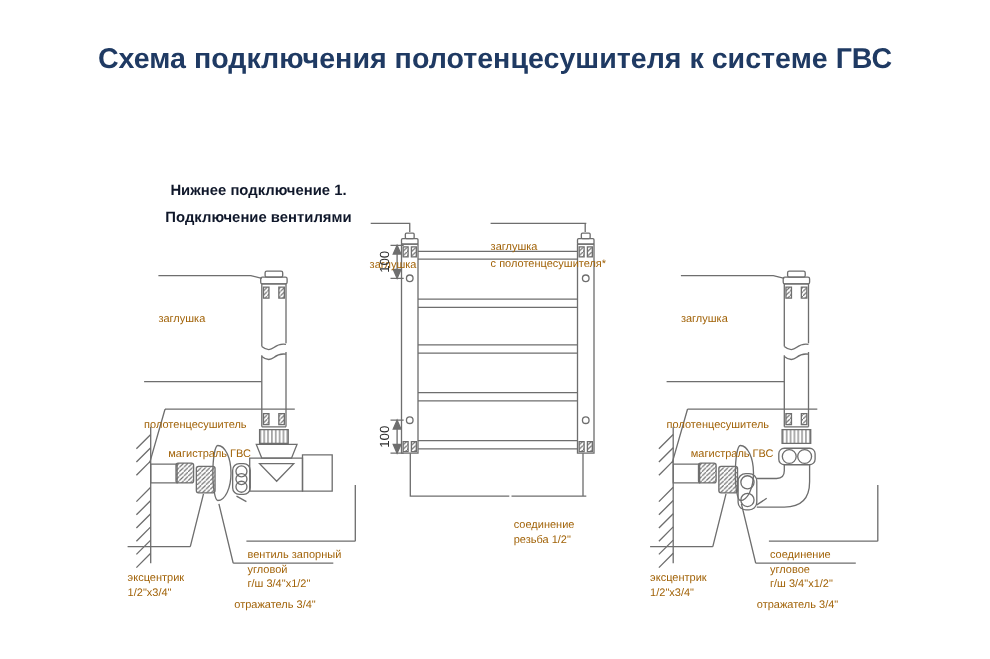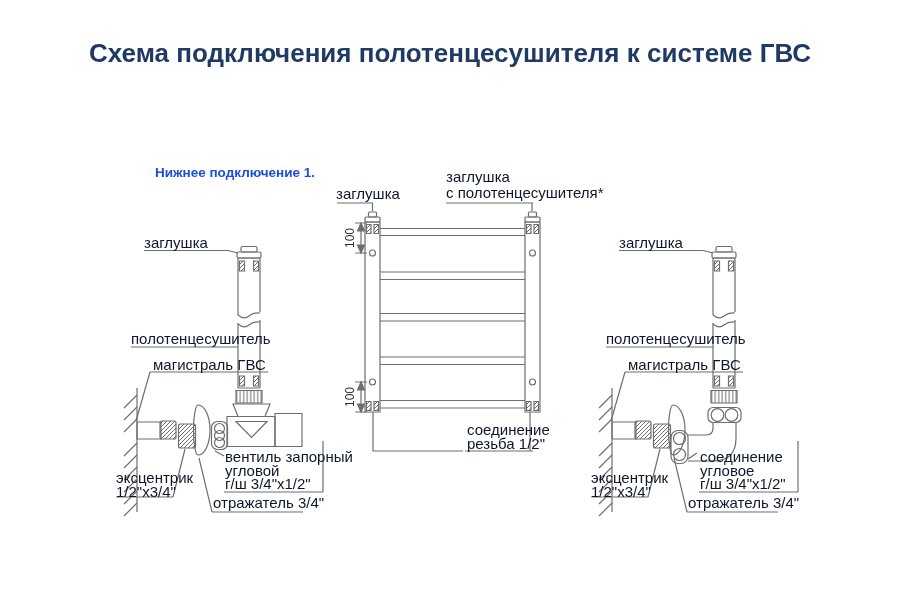--- a/index.html
+++ b/index.html
@@ -1,21 +1,21 @@
 <!DOCTYPE html>
 <html><head>
 <meta charset="utf-8">
 <style>
   html,body{margin:0;padding:0;background:#fff;}
   .canvas{position:relative;width:900px;height:571px;background:#ffffff;overflow:hidden;
           font-family:"Liberation Sans","DejaVu Sans",sans-serif;}
   .title{position:absolute;left:0;right:0;top:38px;text-align:center;
          font-size:26px;font-weight:bold;color:#1f3a63;letter-spacing:0px;}
-  .hdr{position:absolute;text-align:center;font-size:13.5px;font-weight:bold;color:#1d4ed8;}
-  .lbl{position:absolute;font-size:15px;color:#0f172a;line-height:13.5px;white-space:nowrap;}
+  .hdr{position:absolute;text-align:center;font-size:13.5px;font-weight:bold;color:#0f172a;}
+  .lbl{position:absolute;font-size:10px;color:#a16207;line-height:13.5px;white-space:nowrap;margin-top:48px;}
   .lbl.ml{line-height:16px;}
   .dimv{position:absolute;width:30px;height:14px;text-align:center;font-size:12px;color:#2e2e2e;
         transform:rotate(-90deg);}
   svg{position:absolute;overflow:visible;}
   svg *{vector-effect:non-scaling-stroke;}
 </style>
 </head>
 <body>
 
 <div class="canvas">
@@ -177,20 +177,21 @@
       <path d="M49,25.5 L133,25.5 L143,28"></path>
       <path d="M36,122 L143,122"></path>
       <path d="M55,147 L173,147 M55,147 L41,196"></path>
       <path d="M21,272 L78,272 M78,272 L90,224"></path>
       <path d="M129,267 L228,267 M228,267 L228,216 M118,234 L127,228"></path>
       <path d="M117,287 L208,287 M117,287 L104,233"></path>
     </g>
   </svg>
 
   <div class="hdr" style="left:140px;top:165px;width:190px">Нижнее подключение 1.</div>
+  <div class="hdr" style="left:140px;top:190px;width:190px">Подключение вентилями</div>
 
   <div class="lbl" style="left:144px;top:236px">заглушка</div>
   <div class="lbl" style="left:131px;top:332px">полотенцесушитель</div>
   <div class="lbl" style="left:153px;top:358px">магистраль ГВС</div>
   <div class="lbl" style="left:116px;top:471px">
     <div>эксцентрик</div>
     <div>1/2"х3/4"</div>
   </div>
   <div class="lbl" style="left:225px;top:450px">
     <div>вентиль запорный</div>

